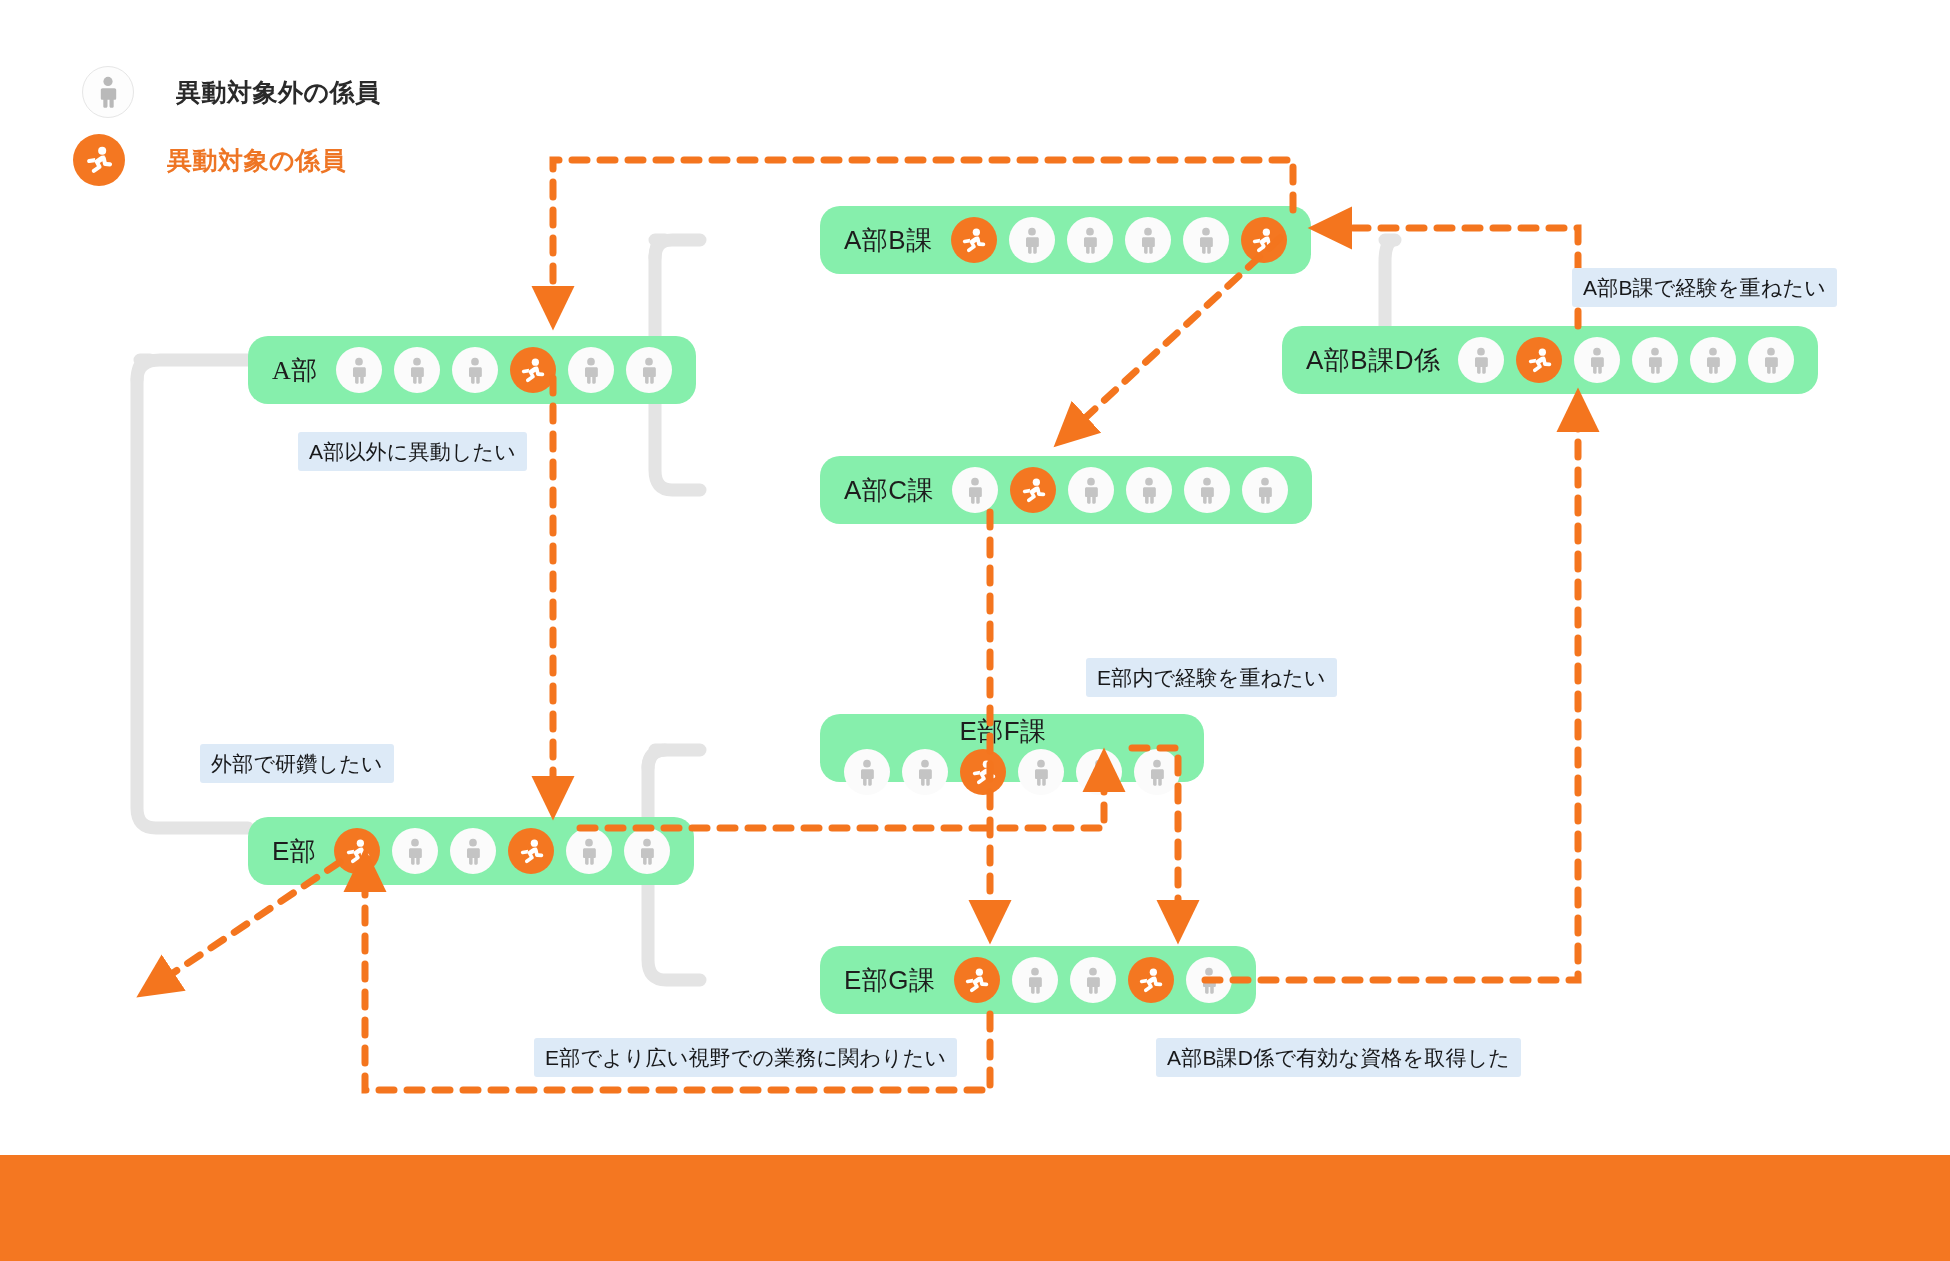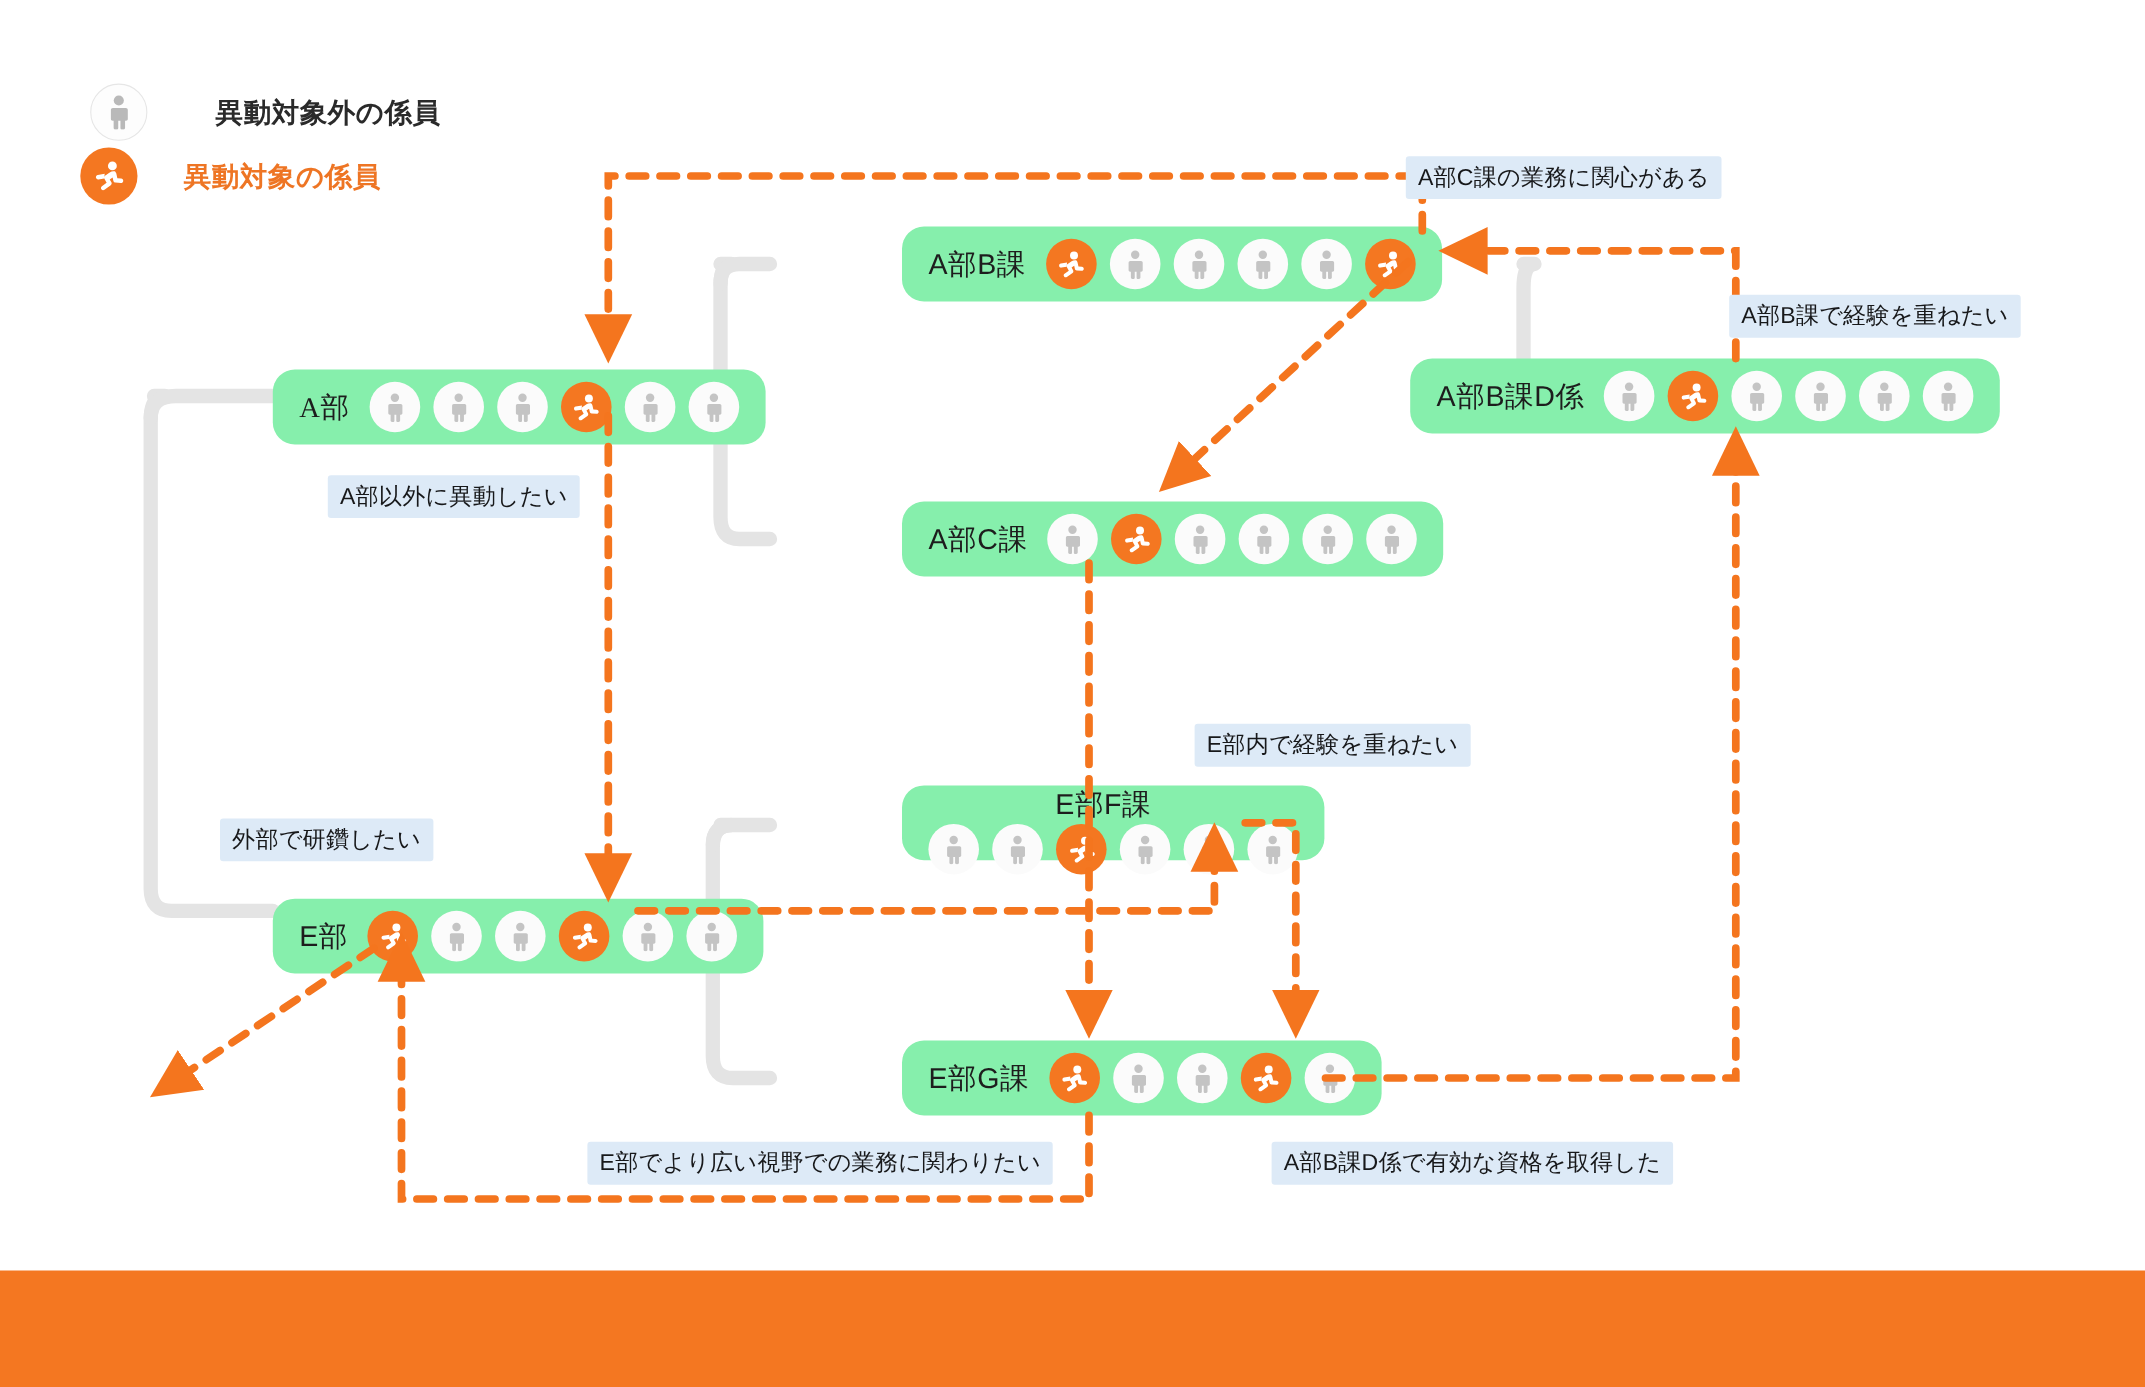--- a/index.html
+++ b/index.html
@@ -10,21 +10,21 @@
   }
   #stage{ position:relative; width:1950px; height:1261px; }
 
   svg.layer{ position:absolute; left:0; top:0; width:1950px; height:1261px; pointer-events:none; }
   #connectors{ z-index:1; }
   #flows{ z-index:3; }
 
   
   .legend-row{ position:absolute; display:flex; align-items:center; z-index:6; }
   .legend-row .lg-label{ font-size:25px; font-weight:700; letter-spacing:.5px; }
-  .lg-1{ left:82px; top:76px;gap:20px; }
+  .lg-1{ left:82px; top:66px; }
   .lg-2{ left:73px; top:134px; }
   .lg-1 .lg-label{ color:#2a2a2a; margin-left:42px; }
   .lg-2 .lg-label{ color:#ee7524; margin-left:42px; }
 
   
   .person{ width:46px; height:46px; border-radius:50%; flex:0 0 auto;
            display:flex; align-items:center; justify-content:center; }
   .person.gray{ background:#fbfbfb; }
   .person.orange{ background:#f47721; }
   .person svg{ display:block; }
@@ -411,21 +411,20 @@
       <path d="M 1205 980 L 1578 980 L 1578 410"></path>
 
       <path d="M 1578 326 L 1578 228 L 1330 228"></path>
 
       <path d="M 990 1014 L 990 1090 L 365 1090 L 365 870"></path>
 
       <path d="M 340 862 L 155 985"></path>
     </g>
   </svg>
 
-  <div class="note" style="left:1278px; top:142px;">A部C課の業務に関心がある</div>
   <div class="note" style="left:1572px; top:268px;">A部B課で経験を重ねたい</div>
   <div class="note" style="left:298px; top:432px;">A部以外に異動したい</div>
   <div class="note" style="left:1086px; top:658px;">E部内で経験を重ねたい</div>
   <div class="note" style="left:200px; top:744px;">外部で研鑽したい</div>
   <div class="note" style="left:534px; top:1038px;">E部でより広い視野での業務に関わりたい</div>
   <div class="note" style="left:1156px; top:1038px;">A部B課D係で有効な資格を取得した</div>
 
   <div id="footer"></div>
 </div>
 

